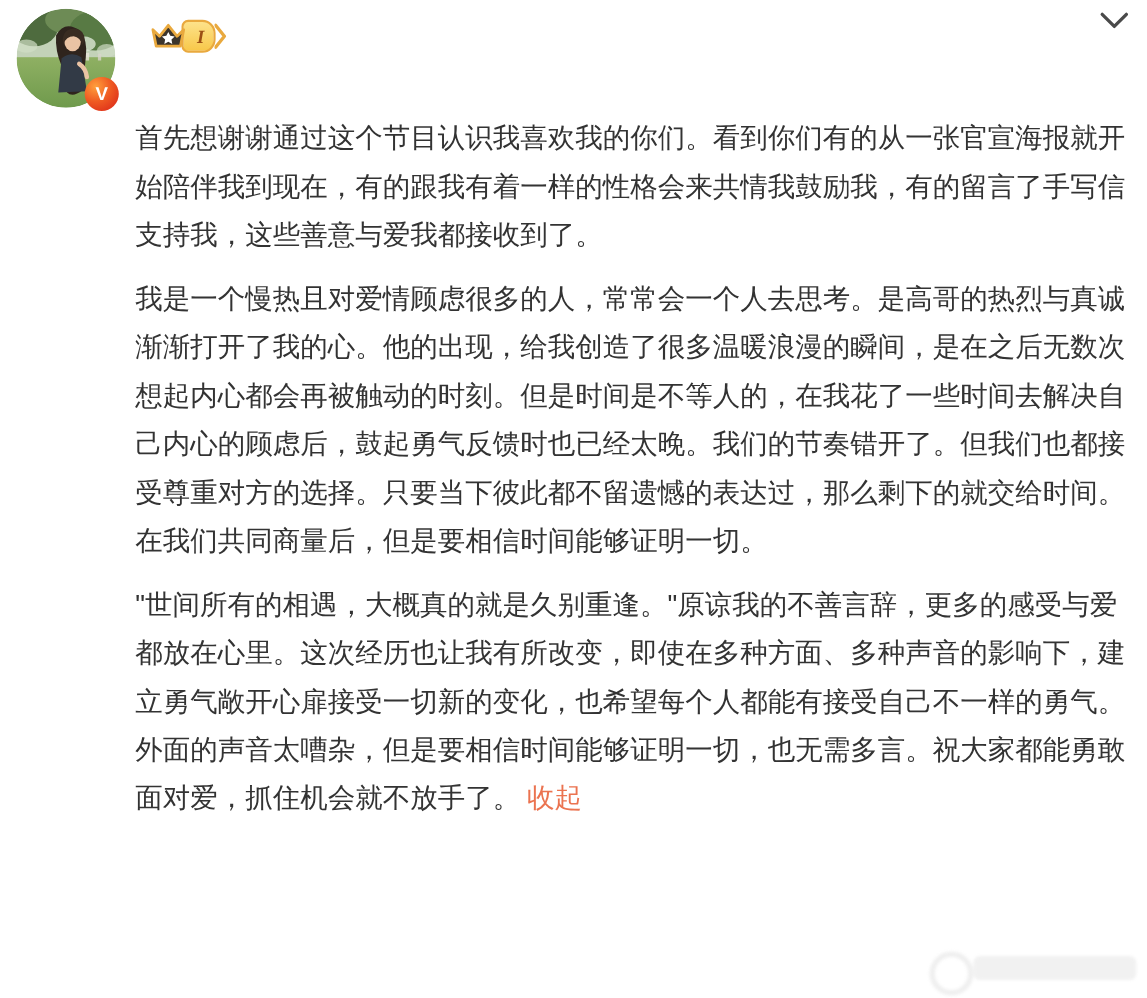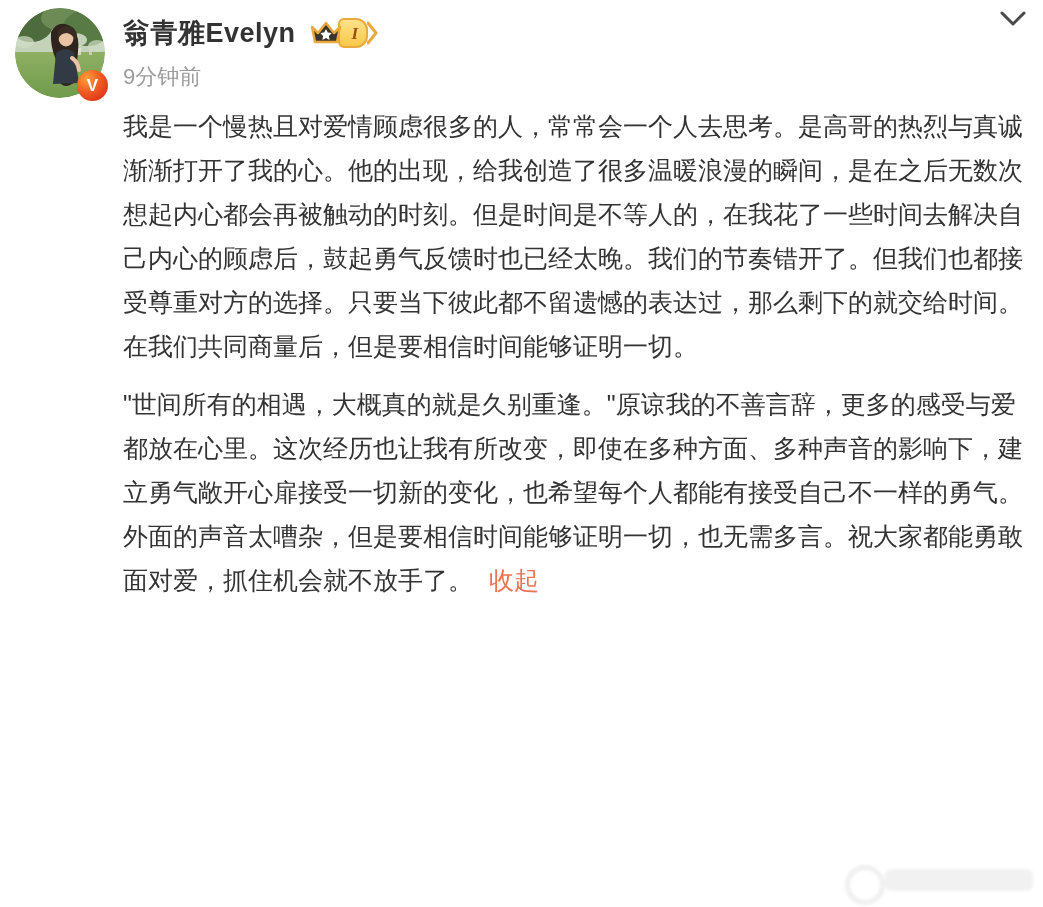--- a/index.html
+++ b/index.html
@@ -37,21 +37,21 @@
   }
   .vip-arrow{margin-left:-1px;}
   .timestamp{margin-top:12px;color:#9c9c9c;font-size:22px;}
   .collapse-chevron{position:absolute;right:16px;top:10px;cursor:pointer;}
   .post-content{
     position:absolute;left:123px;top:104px;width:900px;
     font-size:25px;line-height:44px;color:#333;
   }
   .post-content p{margin:0 0 14px 0;}
   .collapse-link{
-    color:#eb7350;text-decoration:none;cursor:pointer;margin-left:16px;text-align:center;
+    color:#eb7350;text-decoration:none;cursor:pointer;margin-left:6px;text-align:center;
   }
   .watermark{
     position:absolute;right:8px;bottom:6px;width:190px;height:42px;
     opacity:0.55;filter:blur(1.5px);pointer-events:none;
   }
   .watermark .wm-circle{
     position:absolute;left:0;top:6px;width:30px;height:30px;border-radius:50%;
     border:5px solid #e3e3e3;
   }
   .watermark .wm-bar{
@@ -95,44 +95,43 @@
           <path d="M57 50 q6 4 7 12" stroke="#eac3a4" stroke-width="4" fill="none" stroke-linecap="round"></path>
         </g>
       </svg>
       <div class="v-badge">
         <span>V</span>
       </div>
     </div>
 
     <div class="header-info">
       <div class="name-row">
-        <span class="username">翁青雅Evelyn</span>
         <span class="vip-badge">
           <svg class="crown" width="36" height="30" viewBox="0 0 36 30">
             <path d="M4 9 L10 15 L18 5 L26 15 L32 9 L29 24 L7 24 Z" fill="#3c352c" stroke="#e9a93e" stroke-width="2.5" stroke-linejoin="round"></path>
             <path d="M18 11 l1.8 3.6 4 .5 -2.9 2.8 .7 4 -3.6 -1.9 -3.6 1.9 .7 -4 -2.9 -2.8 4 -.5 z" fill="#ffffff"></path>
           </svg>
           <span class="vip-pill">I</span>
           <svg class="vip-arrow" width="12" height="26" viewBox="0 0 12 26">
             <path d="M1 3 L9 13 L1 23" fill="none" stroke="#e9a93e" stroke-width="3" stroke-linecap="round" stroke-linejoin="round"></path>
           </svg>
         </span>
       </div>
-      <div class="timestamp">9分钟前</div>
     </div>
 
     <div class="collapse-chevron">
       <svg width="28" height="20" viewBox="0 0 28 20">
         <path d="M3 3 L14 14 L25 3" fill="none" stroke="#4a4a4a" stroke-width="3" stroke-linecap="round" stroke-linejoin="round"></path>
       </svg>
     </div>
 
   </div>
 
   <div class="post-content">
+    <p>首先想谢谢通过这个节目认识我喜欢我的你们。看到你们有的从一张官宣海报就开始陪伴我到现在，有的跟我有着一样的性格会来共情我鼓励我，有的留言了手写信支持我，这些善意与爱我都接收到了。</p>
     <p>我是一个慢热且对爱情顾虑很多的人，常常会一个人去思考。是高哥的热烈与真诚渐渐打开了我的心。他的出现，给我创造了很多温暖浪漫的瞬间，是在之后无数次想起内心都会再被触动的时刻。但是时间是不等人的，在我花了一些时间去解决自己内心的顾虑后，鼓起勇气反馈时也已经太晚。我们的节奏错开了。但我们也都接受尊重对方的选择。只要当下彼此都不留遗憾的表达过，那么剩下的就交给时间。在我们共同商量后，但是要相信时间能够证明一切。</p>
     <p><span>"世间所有的相遇，大概真的就是久别重逢。"原谅我的不善言辞，更多的感受与爱都放在心里。这次经历也让我有所改变，即使在多种方面、多种声音的影响下，建立勇气敞开心扉接受一切新的变化，也希望每个人都能有接受自己不一样的勇气。外面的声音太嘈杂，但是要相信时间能够证明一切，也无需多言。祝大家都能勇敢面对爱，抓住机会就不放手了。</span><a class="collapse-link">收起</a></p>
   </div>
 
   <div class="watermark">
     <div class="wm-circle"></div>
     <div class="wm-bar"></div>
   </div>
 
 </div>

